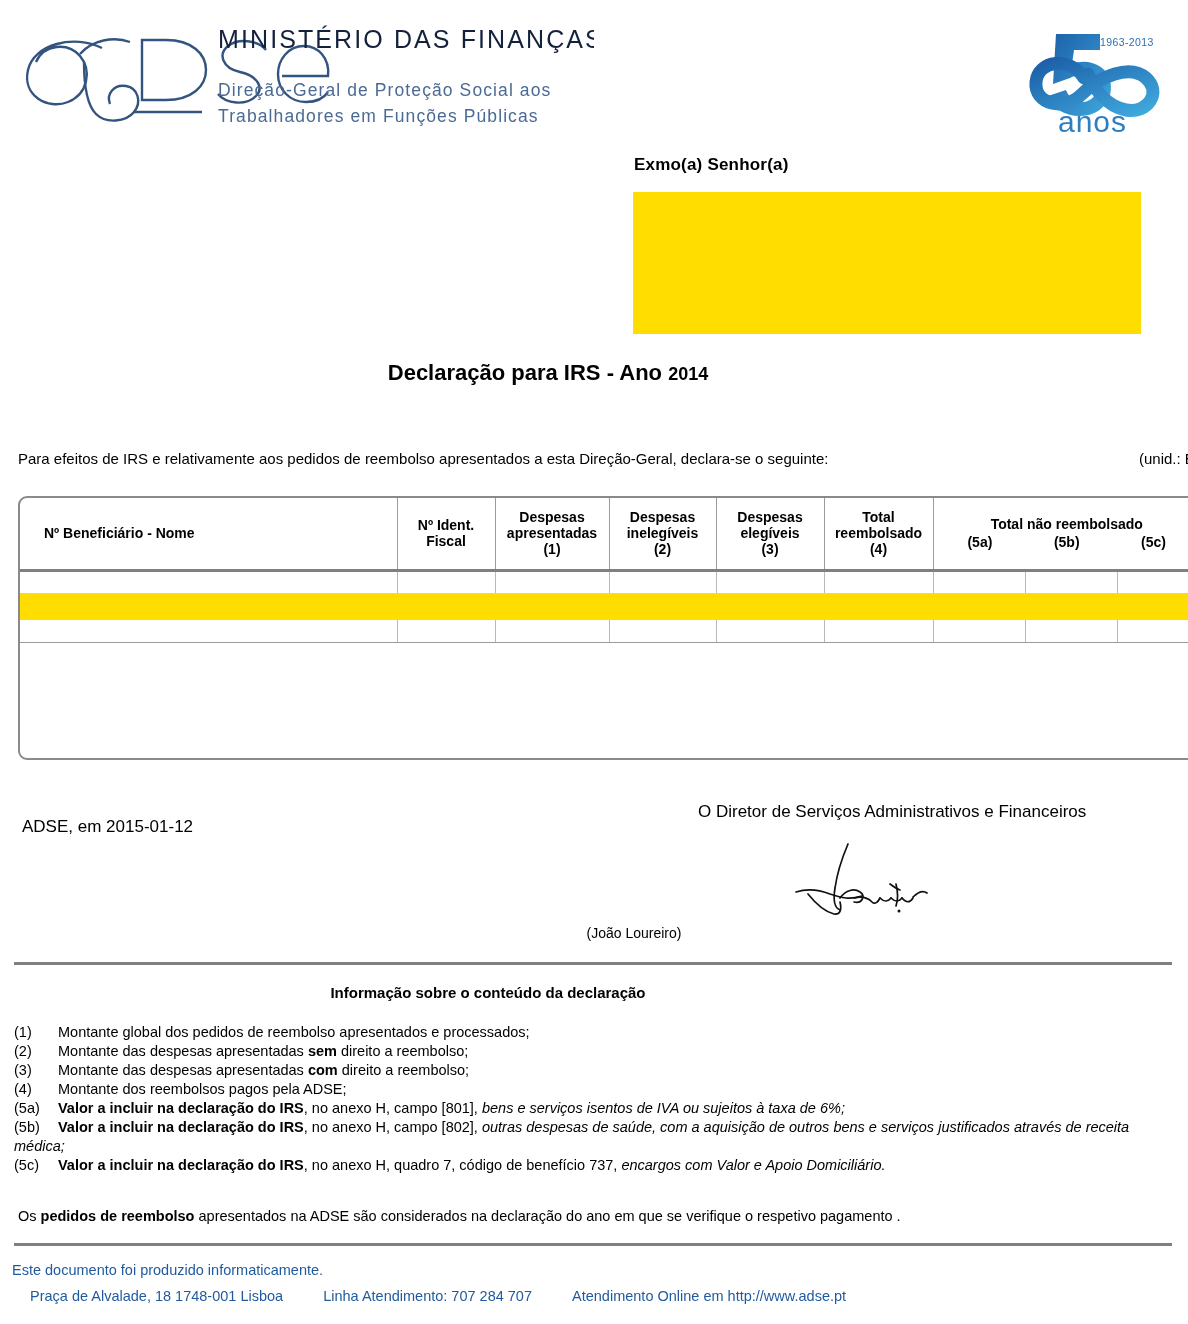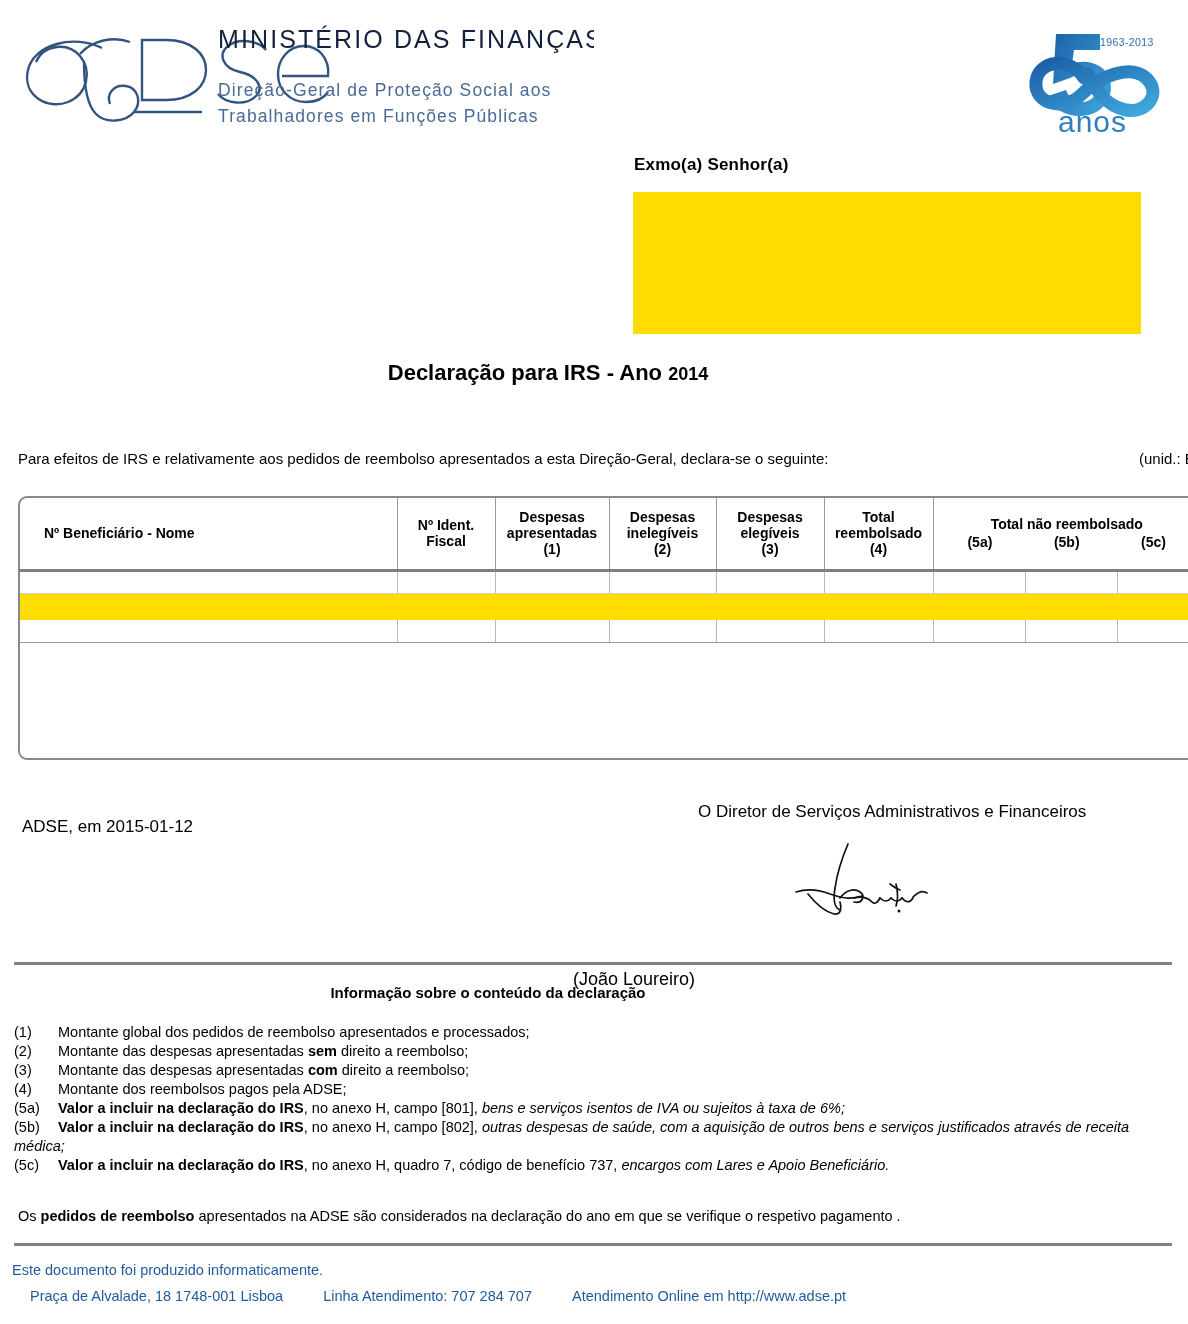--- a/index.html
+++ b/index.html
@@ -180,24 +180,23 @@
     top: 840px;
     width: 180px;
     height: 90px;
   }
   .sig-name {
     position: absolute;
     left: 0;
     top: 925px;
     width: 1188px;
     text-align: center;
-    font-size: 18px;
+    font-size: 14px;
     padding-left: 80px;
     box-sizing: border-box;
-    margin-top: 44px;
   }
   .date-line {
     position: absolute;
     left: 22px;
     top: 817px;
     font-size: 17px;
   }
 
   
   .rule {
@@ -461,21 +460,21 @@
       <span class="body">Montante dos reembolsos pagos pela ADSE;</span>
     </div>
 
     <div class="note">
       <span class="mark">(5a)</span>
       <span class="body"><strong>Valor a incluir na declaração do IRS</strong><span>, no anexo H, campo [801], </span><em>bens e serviços isentos de IVA ou sujeitos à taxa de 6%;</em></span>
     </div>
 
     <div class="note-flow"><span class="mark-inline">(5b)</span><strong>Valor a incluir na declaração do IRS</strong><span>, no anexo H, campo [802], </span><em>outras despesas de saúde, com a aquisição de outros bens  e serviços</em> <em>justificados através de receita médica;</em></div>
 
-    <div class="note-flow"><span class="mark-inline">(5c)</span><strong>Valor a incluir na declaração do IRS</strong><span>, no anexo H, quadro 7, código de benefício 737, </span><em>encargos com Lares e Apoio Beneficiário.</em></div>
+    <div class="note-flow"><span class="mark-inline">(5c)</span><strong>Valor a incluir na declaração do IRS</strong><span>, no anexo H, quadro 7, código de benefício 737, </span><em>encargos com Valor e Apoio Domiciliário.</em></div>
 
   </div>
 
   <div class="closing"><span>Os </span><strong>pedidos de reembolso</strong><span> apresentados na ADSE são considerados na declaração do ano em que se verifique o respetivo pagamento .</span></div>
 
   <div class="rule rule-bottom"></div>
 
   <div class="footer">
     <div>Este documento foi produzido informaticamente.</div>
     <div class="line2">

